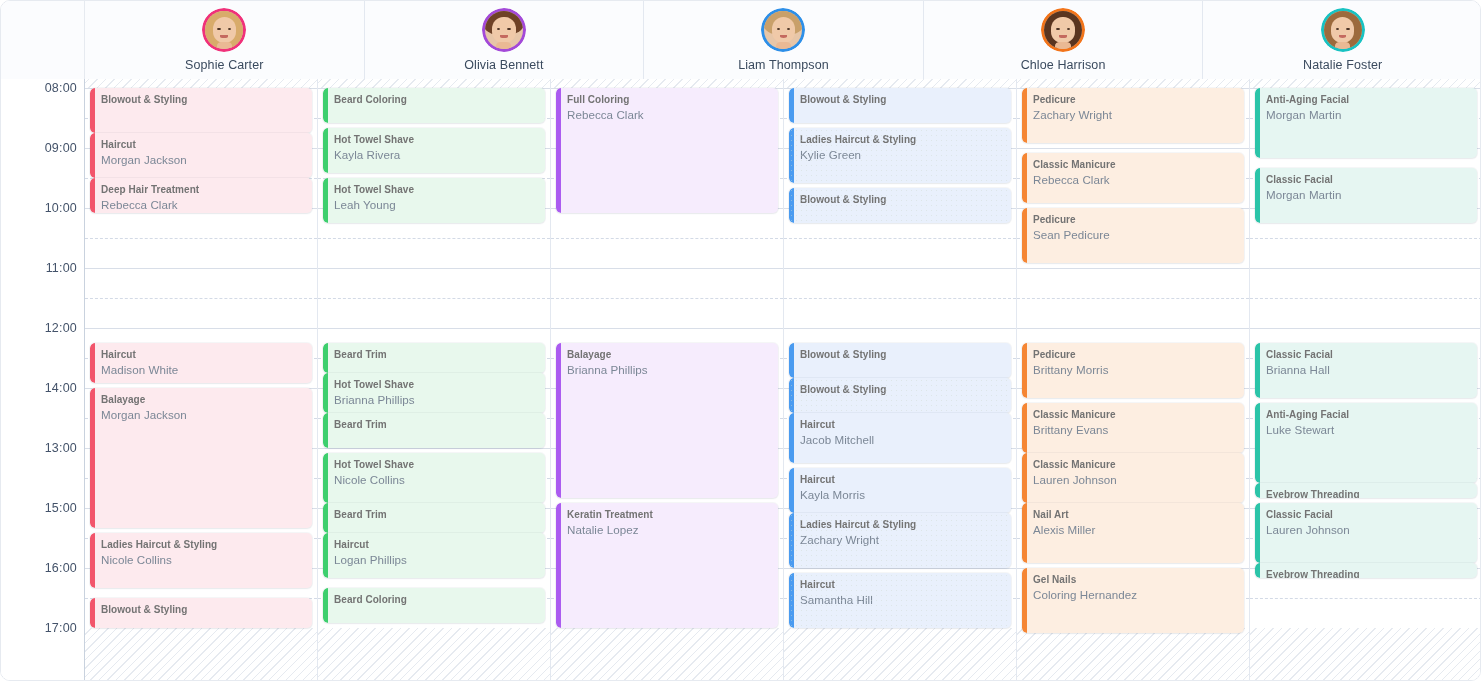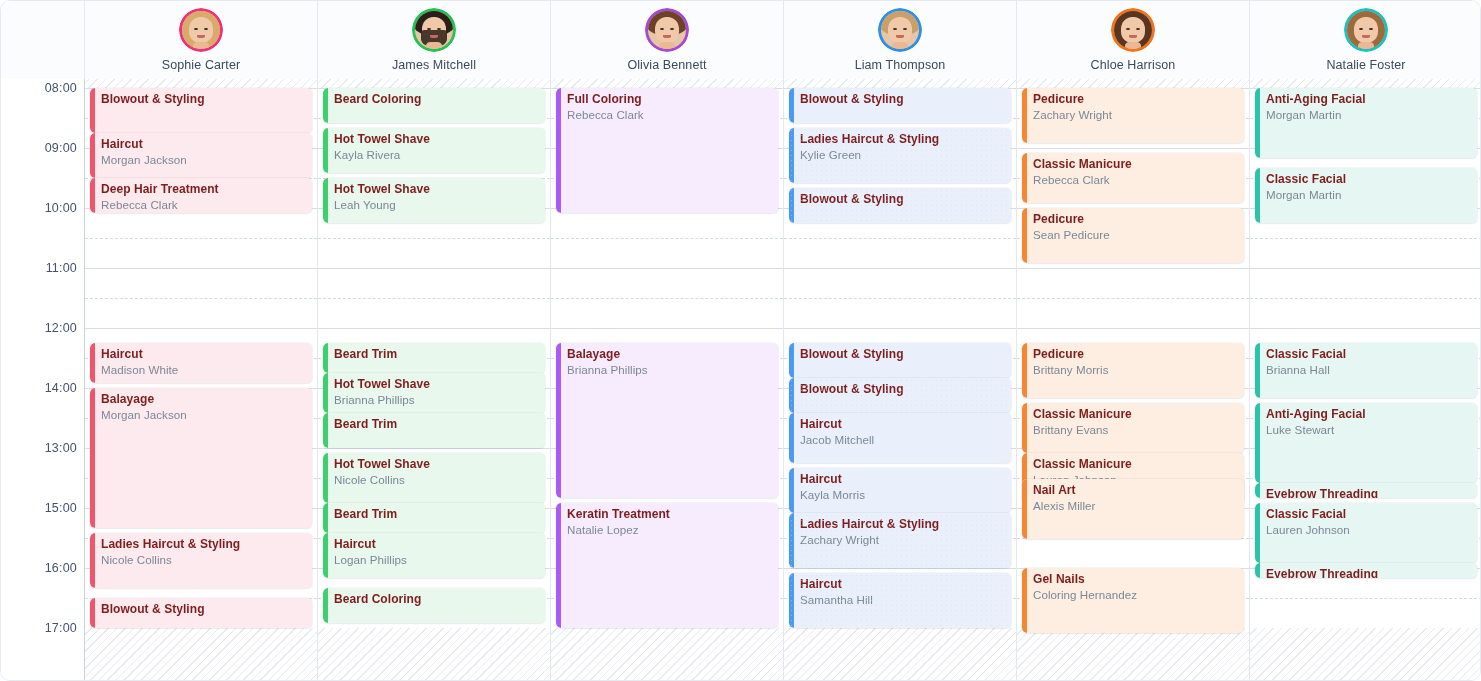--- a/index.html
+++ b/index.html
@@ -173,23 +173,23 @@
     padding: 4px 7px 3px 11px;
     box-shadow: 0 0 0 1px rgba(22,40,70,.045), 0 1px 2px rgba(20,35,60,.06);
     cursor: pointer;
   }
   .event .bar {
     position: absolute; left: 0; top: 0; bottom: 0;
     width: 5px;
     border-radius: 5px 0 0 5px;
   }
   .event .title {
-    font-size: 12px;
+    font-size: 10px;
     font-weight: bold;
-    color: #7f1d1d;
+    color: #737373;
     letter-spacing: .05px;
     line-height: 15px;
     white-space: nowrap;
     overflow: hidden;
   }
   .event .client {
     font-size: 11.6px;
     color: #7b8796;
     line-height: 15px;
     letter-spacing: .05px;
@@ -219,35 +219,20 @@
             <div class="face">
               <div class="hair long" style="background:#d8ab6a"></div>
               <div class="skin"></div>
               <div class="eye l"></div>
               <div class="eye r"></div>
               <div class="mouth"></div>
               <div class="neck"></div>
             </div>
           </div>
           <div class="staff-name">Sophie Carter</div>
-        </div>
-        <div class="staff-head">
-          <div class="avatar">
-            <div class="ring" style="background:#22c354"></div>
-            <div class="face">
-              <div class="hair " style="background:#2b2019"></div>
-              <div class="skin"></div>
-              <div class="beard"></div>
-              <div class="eye l"></div>
-              <div class="eye r"></div>
-              <div class="mouth"></div>
-              <div class="neck"></div>
-            </div>
-          </div>
-          <div class="staff-name">James Mitchell</div>
         </div>
         <div class="staff-head">
           <div class="avatar">
             <div class="ring" style="background:#a349d8"></div>
             <div class="face">
               <div class="hair " style="background:#6e4227"></div>
               <div class="skin"></div>
               <div class="eye l"></div>
               <div class="eye r"></div>
               <div class="mouth"></div>
@@ -601,21 +586,21 @@
           <div class="event" style="top: 324px; height: 50px; background: rgb(253, 238, 225);">
             <div class="bar" style="background: rgb(245, 134, 52);"></div>
             <div class="title">Classic Manicure</div>
             <div class="client">Brittany Evans</div>
           </div>
           <div class="event" style="top: 374px; height: 50px; background: rgb(253, 238, 225);">
             <div class="bar" style="background: rgb(245, 134, 52);"></div>
             <div class="title">Classic Manicure</div>
             <div class="client">Lauren Johnson</div>
           </div>
-          <div class="event" style="top: 400px; height: 60px; background: rgb(253, 238, 225);">
+          <div class="event" style="top: 424px; height: 60px; background: rgb(253, 238, 225);">
             <div class="bar" style="background: rgb(245, 134, 52);"></div>
             <div class="title">Nail Art</div>
             <div class="client">Alexis Miller</div>
           </div>
           <div class="event" style="top: 489px; height: 65px; background: rgb(253, 238, 225);">
             <div class="bar" style="background: rgb(245, 134, 52);"></div>
             <div class="title">Gel Nails</div>
             <div class="client">Coloring Hernandez</div>
           </div>
         </div>

